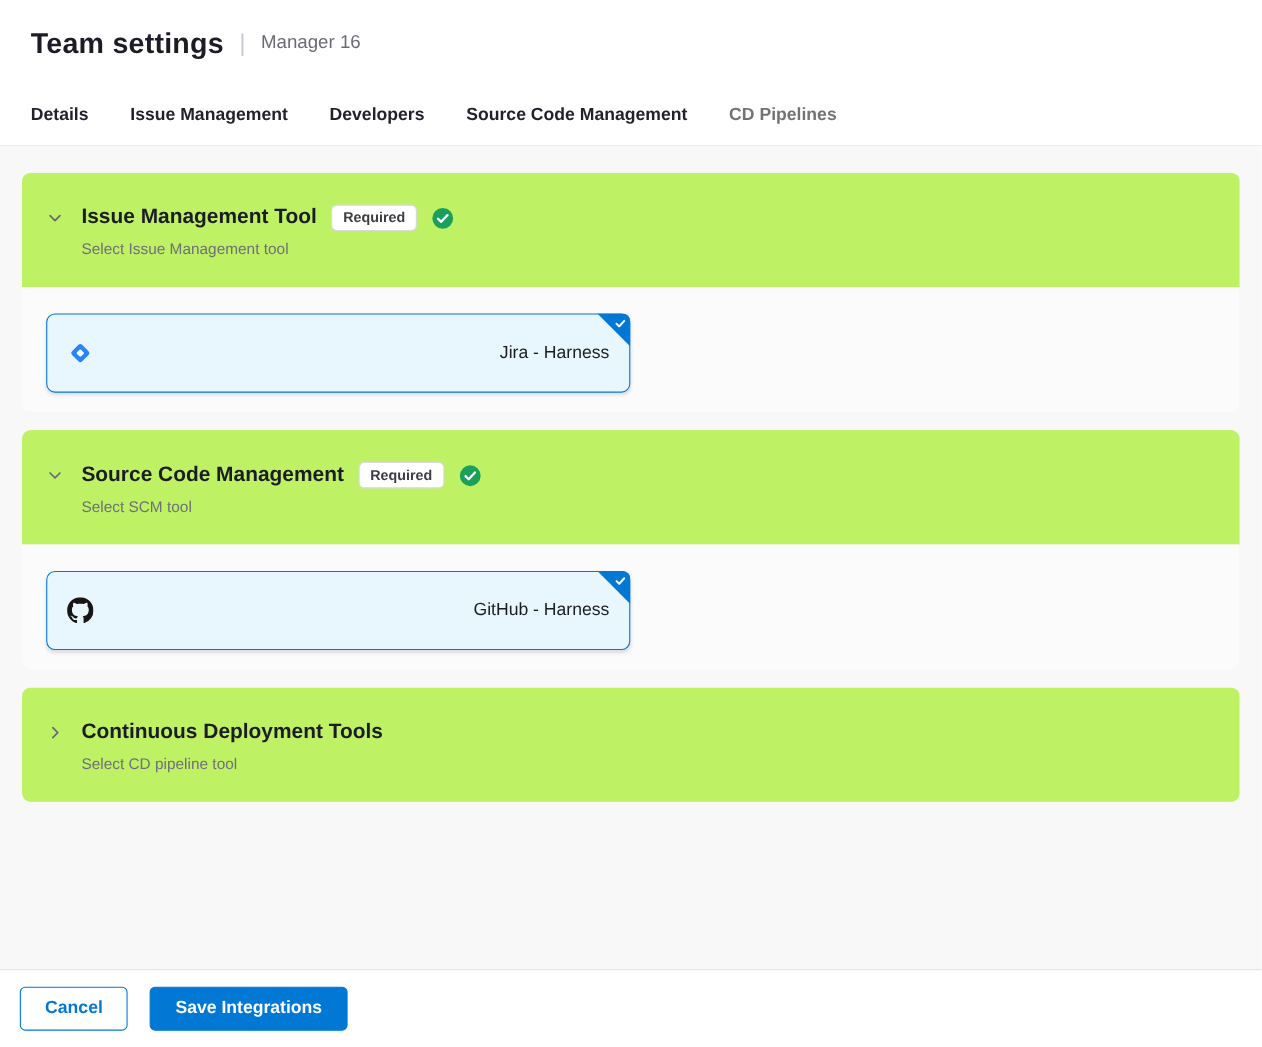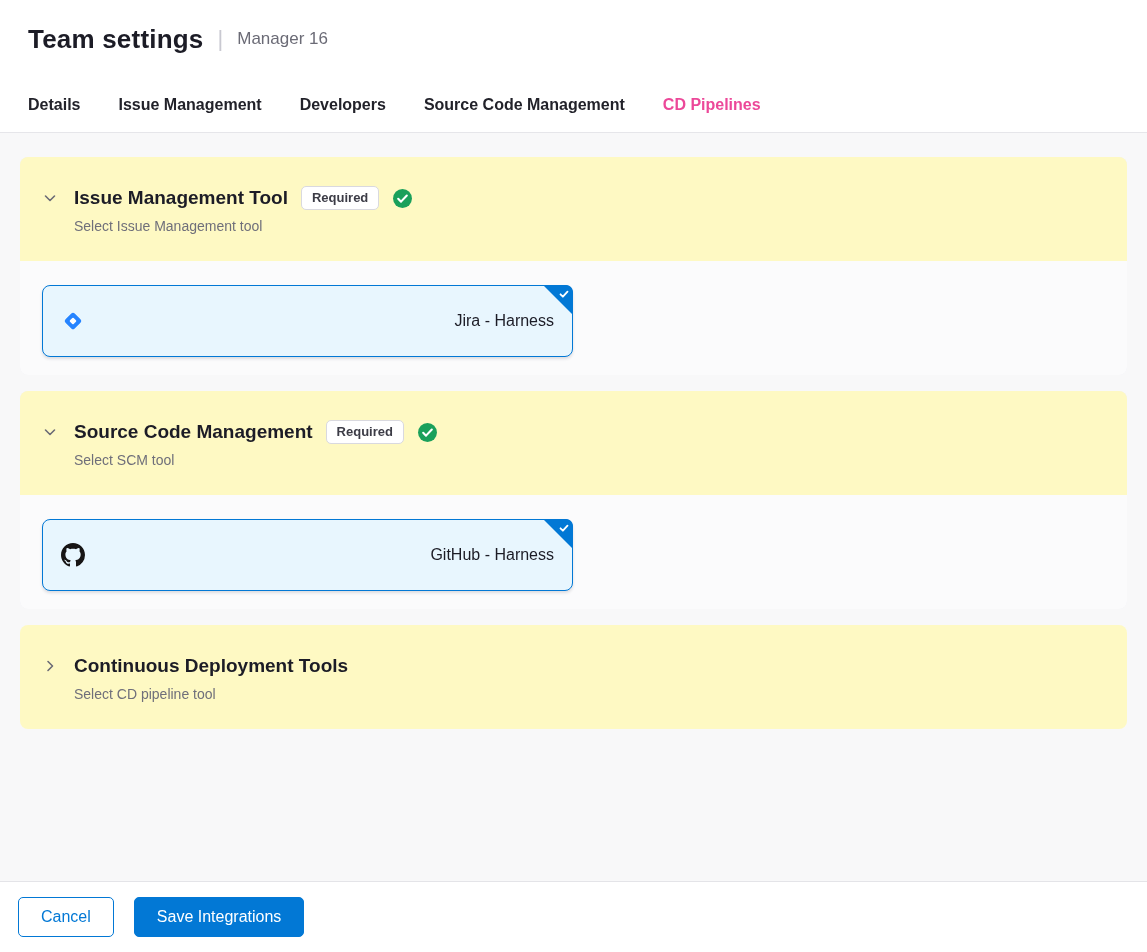--- a/index.html
+++ b/index.html
@@ -31,39 +31,39 @@
   }
   .tab {
     display: flex; align-items: center;
     font-size: 16px; font-weight: 600; color: #22222a;
     position: relative; cursor: pointer; white-space: nowrap;
   }
   .tab.active::after {
     content: ""; position: absolute; left: 0; right: 0; bottom: -1px;
     height: 2px; background: #0278d5;
   }
-  .tab.disabled { color: #ec4899; cursor: default; }
+  .tab.disabled { color: #737373; cursor: default; }
 
   
   .content {
     flex: 1 1 auto;
     background: #f8f8f9;
     padding: 24px 20px 0 20px;
     overflow: hidden;
   }
   .panel {
     border-radius: 8px;
     overflow: hidden;
     margin-bottom: 16px;
     background: #efeff6;
   }
   .panel-header {
     display: flex; align-items: flex-start; gap: 16px;
     padding: 28px 24px 27px 22px;
-    background: #fef9c3;
+    background: #bef264;
     cursor: pointer;
   }
   .chevron { flex: 0 0 16px; margin-top: 5px; display: inline-flex; }
   .title-row { display: flex; align-items: center; gap: 13px; }
   .section-title { font-size: 19px; font-weight: 700; color: #1c1c26; line-height: 26px; }
   .badge {
     background: #ffffff;
     border: 1px solid #d9d9df;
     border-radius: 5px;
     padding: 3px 10px;
@@ -109,21 +109,21 @@
   
   .page-footer {
     flex: 0 0 71px; height: 71px;
     background: #ffffff;
     border-top: 1px solid #e4e4e8;
     display: flex; align-items: center; gap: 20px;
     padding: 0 18px;
   }
   .btn {
     font-family: inherit;
-    font-size: 16px; font-weight: 400;
+    font-size: 16px; font-weight: 700;
     border-radius: 5px;
     padding: 9px 22px;
     cursor: pointer;
     line-height: 20px;
   }
   .btn.secondary {
     background: #ffffff;
     color: #0278d5;
     border: 1px solid #0278d5;
   }

